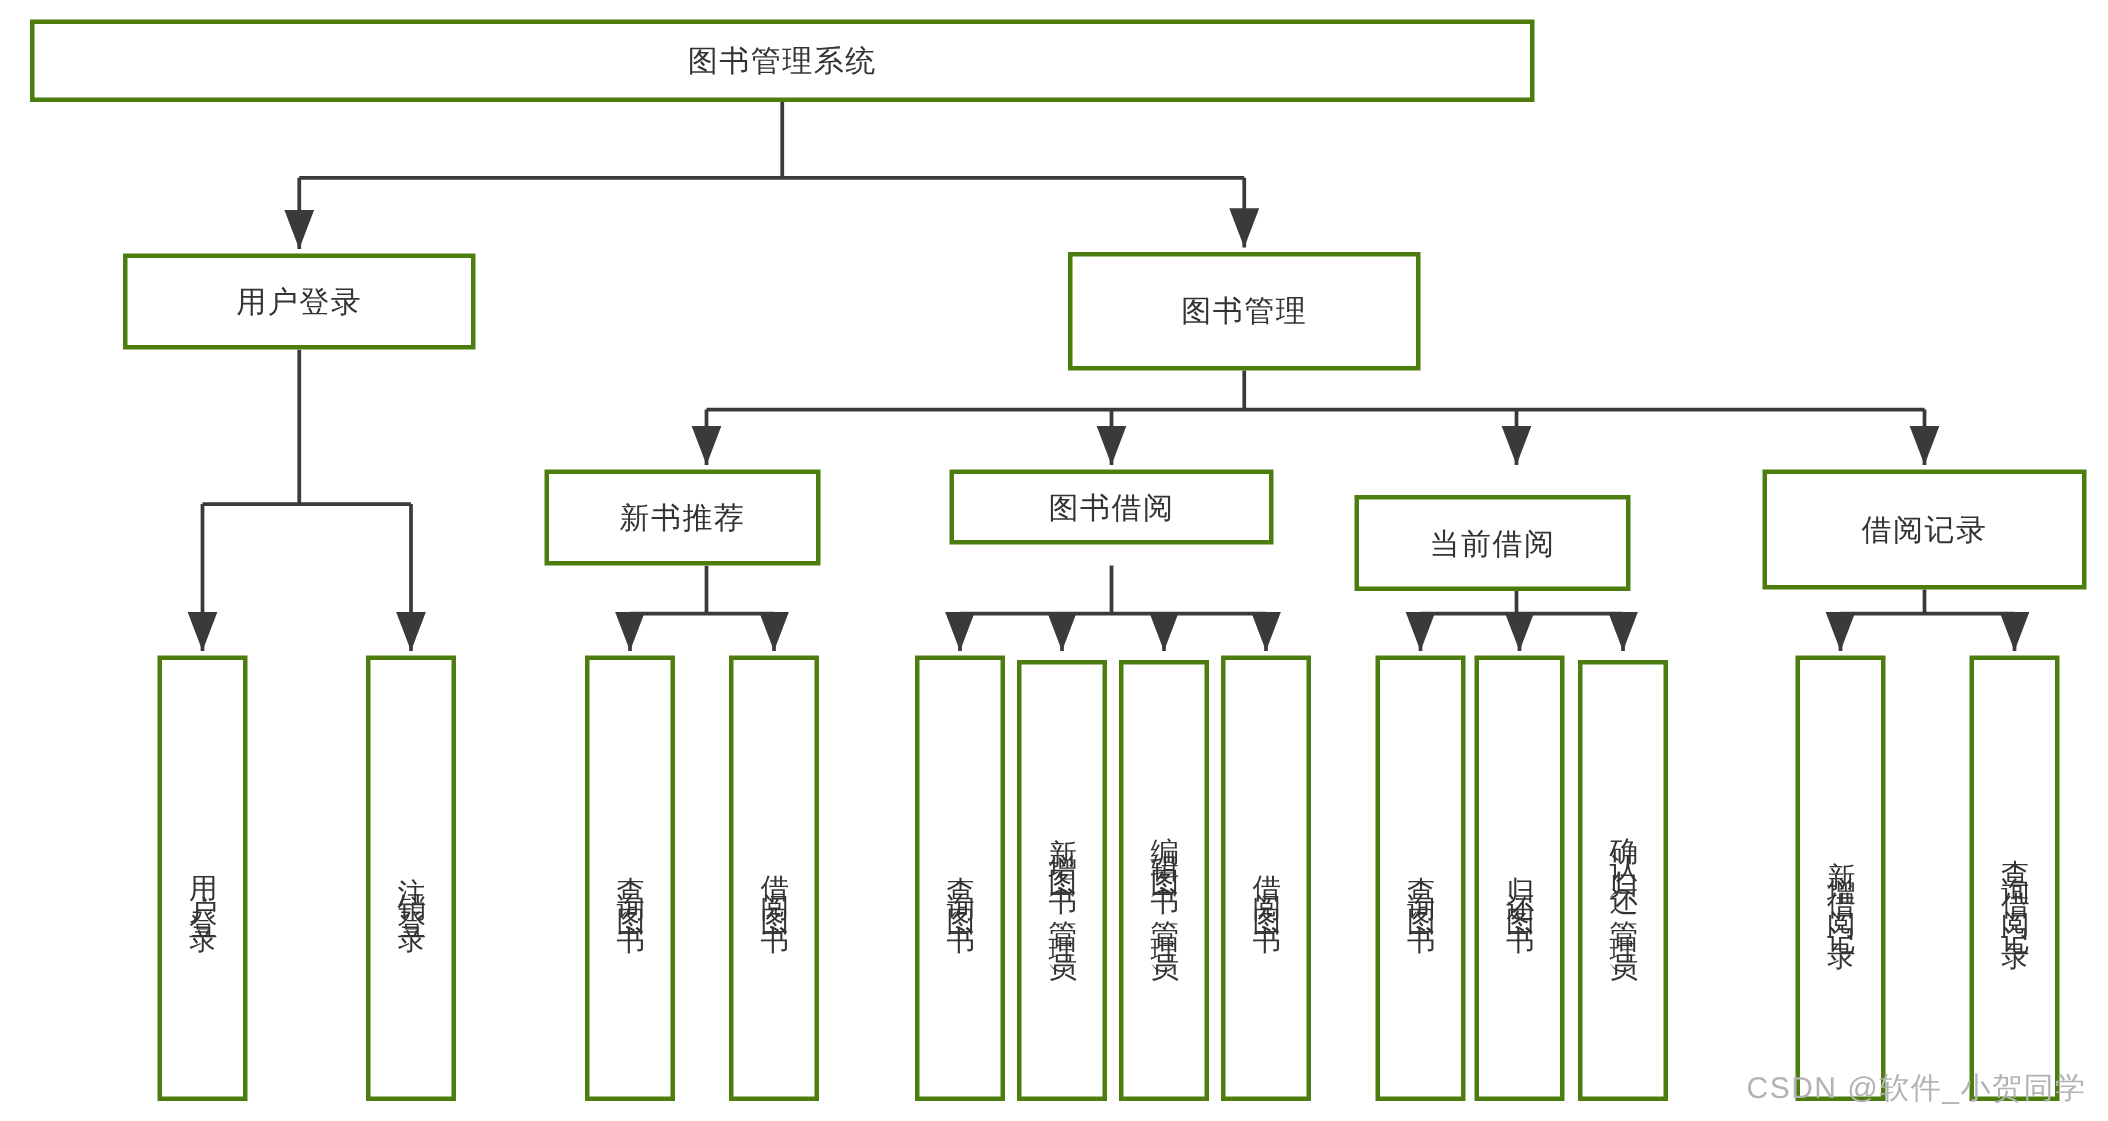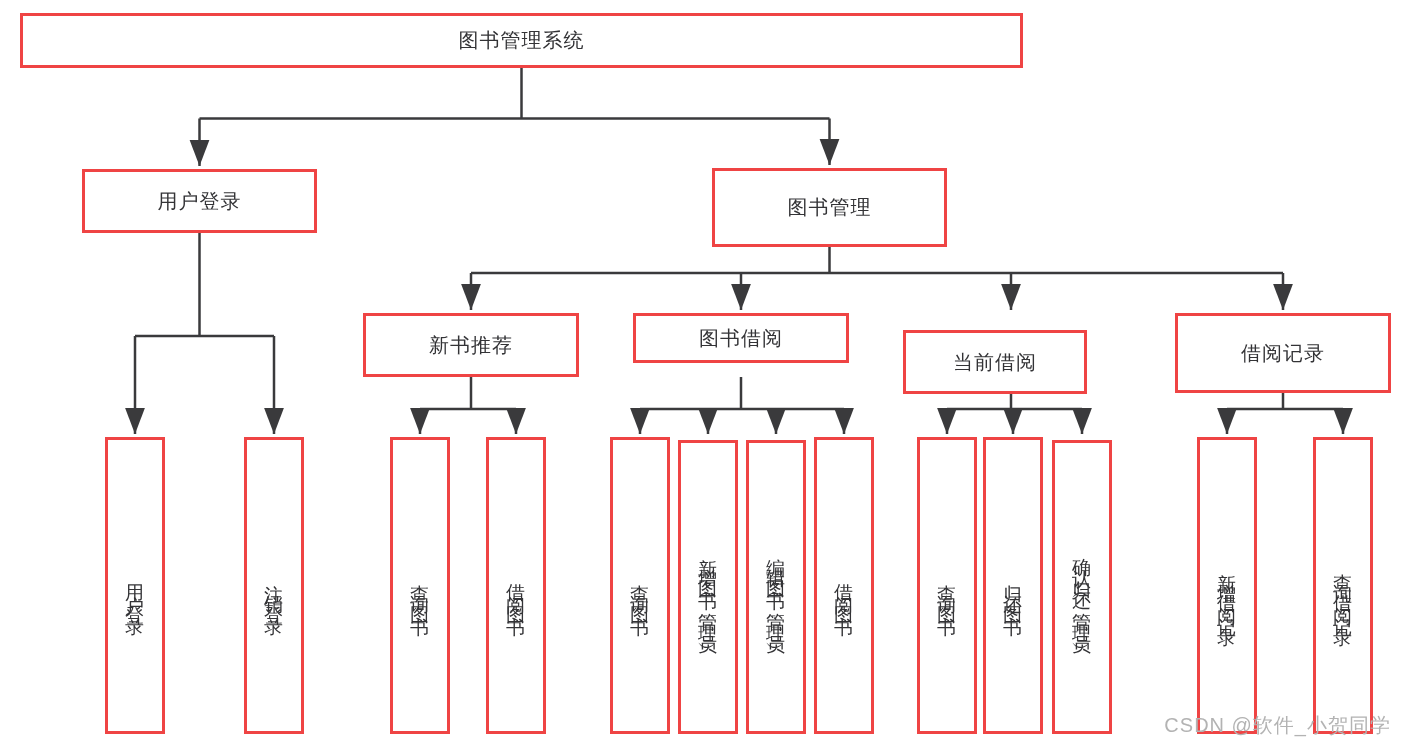--- a/index.html
+++ b/index.html
@@ -24,21 +24,21 @@
     stroke: #3a3a3c;
     stroke-width: 2.5;
     fill: none;
   }
   .arrow {
     marker-end: url(#arrowhead);
   }
   .node {
     position: absolute;
     box-sizing: border-box;
-    border: 3px solid #ef4444;
+    border: 3px solid #4d7c0f;
     background: #ffffff;
     display: flex;
     align-items: center;
     justify-content: center;
     color: #333336;
   }
   .node.h .lbl {
     font-size: 20px;
     letter-spacing: 1px;
     white-space: nowrap;
@@ -118,21 +118,21 @@
     <span class="lbl">图书管理系统</span>
   </div>
 
   <div class="node h" style="left:82px; top:169px; width:235px; height:64px;">
     <span class="lbl">用户登录</span>
   </div>
   <div class="node h" style="left:712px; top:168px; width:235px; height:79px;">
     <span class="lbl">图书管理</span>
   </div>
 
-  <div class="node h" style="left:363px; top:313px; width:216px; height:64px;">
+  <div class="node h" style="left:363px; top:313px; width:184px; height:64px;">
     <span class="lbl">新书推荐</span>
   </div>
   <div class="node h" style="left:633px; top:313px; width:216px; height:50px;">
     <span class="lbl">图书借阅</span>
   </div>
   <div class="node h" style="left:903px; top:309px; width:184px; height:64px;margin-top:21px;">
     <span class="lbl">当前借阅</span>
   </div>
   <div class="node h" style="left:1175px; top:313px; width:216px; height:80px;">
     <span class="lbl">借阅记录</span>

